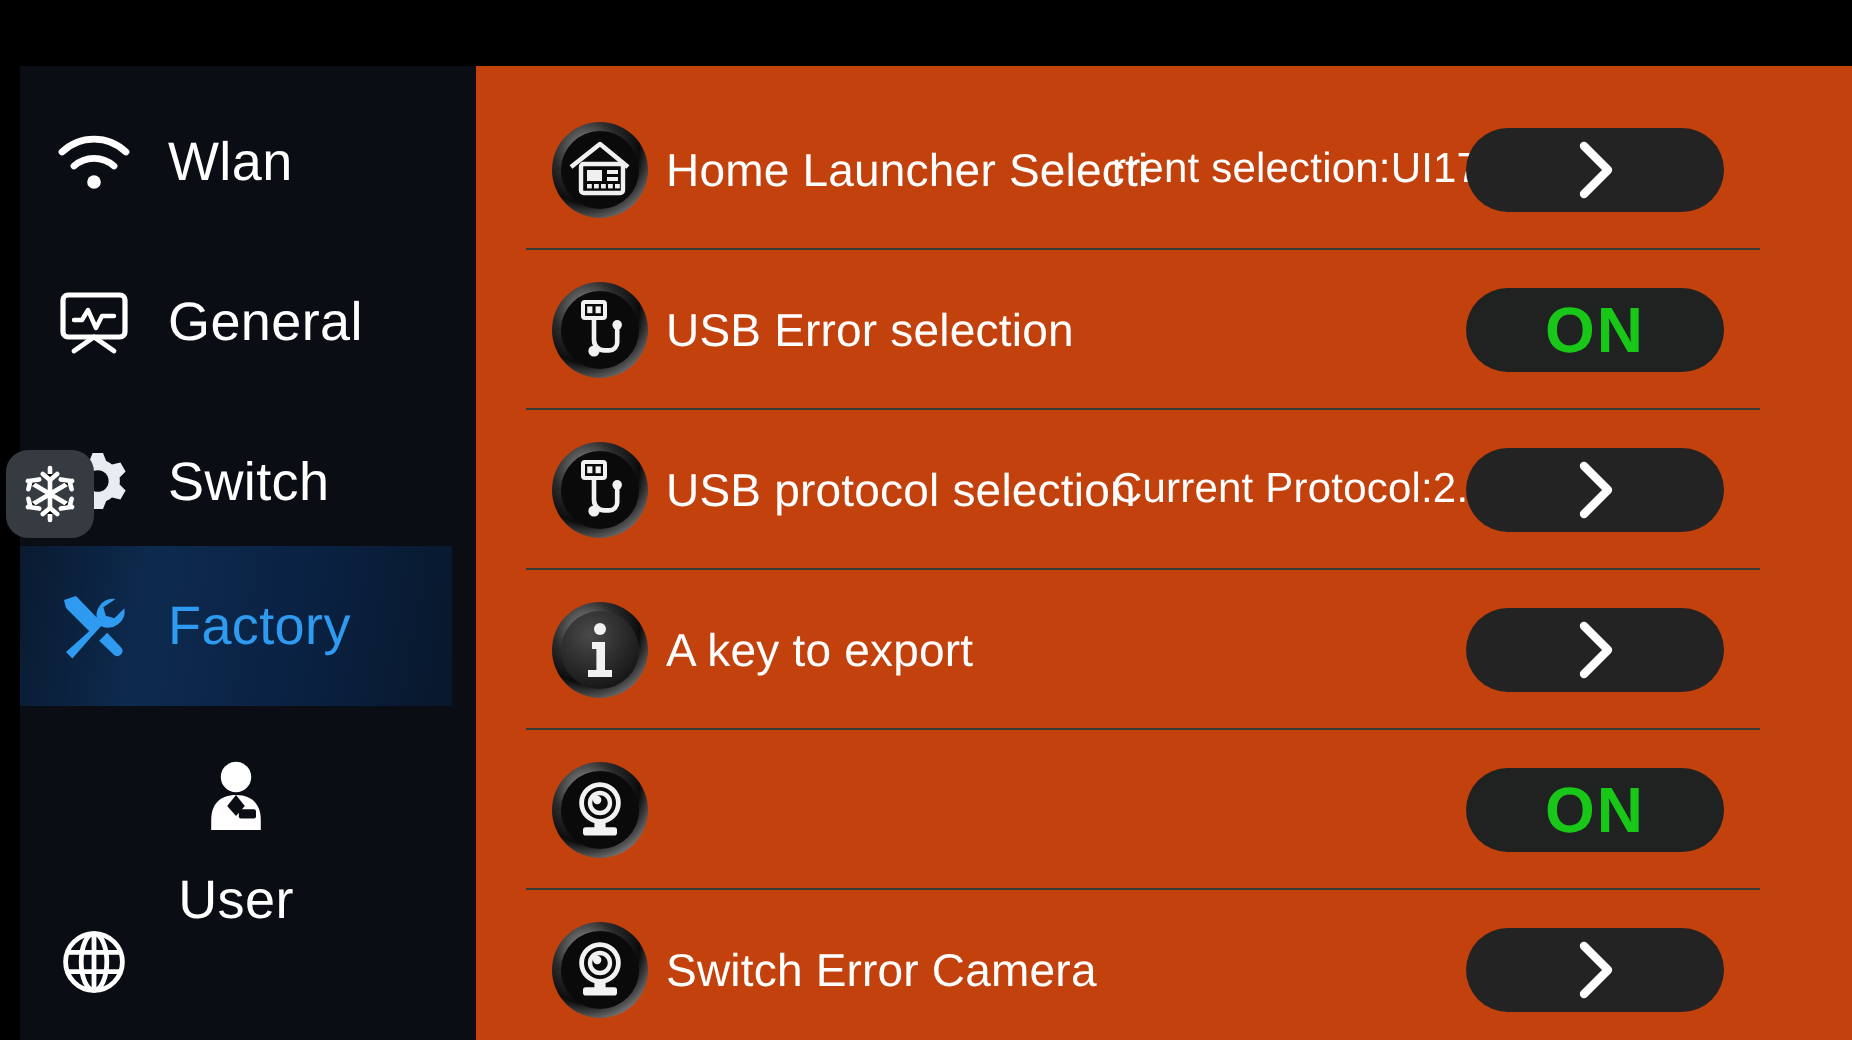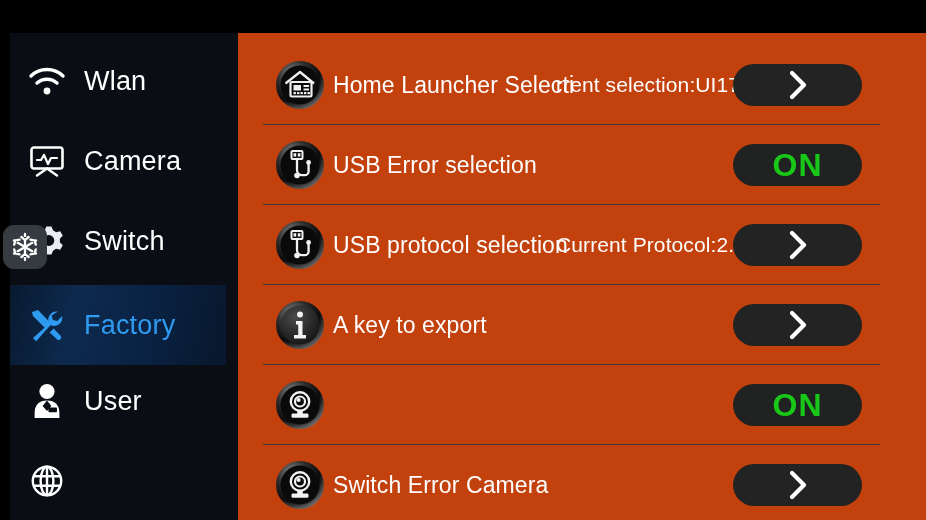--- a/index.html
+++ b/index.html
@@ -155,50 +155,50 @@
     </div>
 
     <div class="nav-item" style="top:88px;">
       <div class="nav-ico">
         <svg width="38" height="34" viewBox="0 0 38 34">
           <rect x="3.5" y="3.5" width="31" height="21" rx="2.5" fill="none" stroke="#fff" stroke-width="2.6"></rect>
           <polyline points="9,16 13,16 16,11 20,20 23,14 29,14" fill="none" stroke="#fff" stroke-width="2.2" stroke-linejoin="round" stroke-linecap="round"></polyline>
           <path d="M19 24.5 L9 31.5 M19 24.5 L29 31.5" stroke="#fff" stroke-width="2.4" stroke-linecap="round"></path>
         </svg>
       </div>
-      <span class="nav-label">Camera</span>
+      <span class="nav-label">General</span>
     </div>
 
     <div class="nav-item" style="top:168px;">
       <div class="nav-ico">
         <svg width="42" height="42" viewBox="0 0 42 42">
           <g fill="#e9edf2">
             <path d="M25.5 6.5 l1.6 4.0 a11.5 11.5 0 0 1 2.9 1.7 l4.2-1.0 2.6 4.5 -3.0 3.1 a11.5 11.5 0 0 1 0 3.4 l3.0 3.1 -2.6 4.5 -4.2-1.0 a11.5 11.5 0 0 1-2.9 1.7 l-1.6 4.0 -5.2 0 -1.6-4.0 a11.5 11.5 0 0 1-2.9-1.7 l-4.2 1.0 -2.6-4.5 3.0-3.1 a11.5 11.5 0 0 1 0-3.4 l-3.0-3.1 2.6-4.5 4.2 1.0 a11.5 11.5 0 0 1 2.9-1.7 l1.6-4.0 z"></path>
             <circle cx="22.9" cy="20.5" r="5.4" fill="#0a0e14"></circle>
           </g>
         </svg>
       </div>
       <span class="nav-label">Switch</span>
     </div>
 
-    <div class="nav-item active" style="top:252px;text-align:right;">
+    <div class="nav-item active" style="top:240px;text-align:right;">
       <div class="nav-ico">
         <svg width="40" height="38" viewBox="0 0 40 38">
           <g fill="#2f9bf0">
             <path d="M5 6 L11 4 L24.5 18 L19.5 23.5 L6 10 Z"></path>
             <path d="M22 28.5 L33.5 17 a6.6 6.6 0 0 0-8.6-8.8 l4.6 4.6 -2.1 4.2 -4.2 2.1 -4.6-4.6 a6.6 6.6 0 0 0 8.8 8.6 L5.5 33.2 l3 3 Z" opacity="0"></path>
             <path d="M30.8 5.5 a8.3 8.3 0 0 0-8.6 12.0 L6.0 32.0 l3.2 3.2 L23.4 19.0 a8.3 8.3 0 0 0 11.8-8.9 l-5.0 5.0 -4.3-1.2 -1.2-4.3 Z"></path>
             <path d="M26.6 22.4 L33.8 30.0 a2.6 2.6 0 0 1-3.6 3.6 l-7.6-7.2 Z"></path>
           </g>
         </svg>
       </div>
       <span class="nav-label">Factory</span>
     </div>
 
-    <div class="nav-item" style="top:328px;">
+    <div class="nav-item" style="top:328px;flex-direction:column;">
       <div class="nav-ico">
         <svg width="36" height="38" viewBox="0 0 36 38">
           <g fill="#ffffff">
             <circle cx="18" cy="9.5" r="7.6"></circle>
             <path d="M18 18.5 c-8.2 0-12.4 4.8-12.4 12.5 V36 h24.8 v-5 c0-7.7-4.2-12.5-12.4-12.5 z"></path>
           </g>
           <path d="M18 18.5 L13.6 24 L18 29 L22.4 24 Z" fill="#0a0e14"></path>
           <rect x="19.4" y="25.6" width="8.6" height="4.6" rx="1" fill="#0a0e14"></rect>
         </svg>
       </div>

